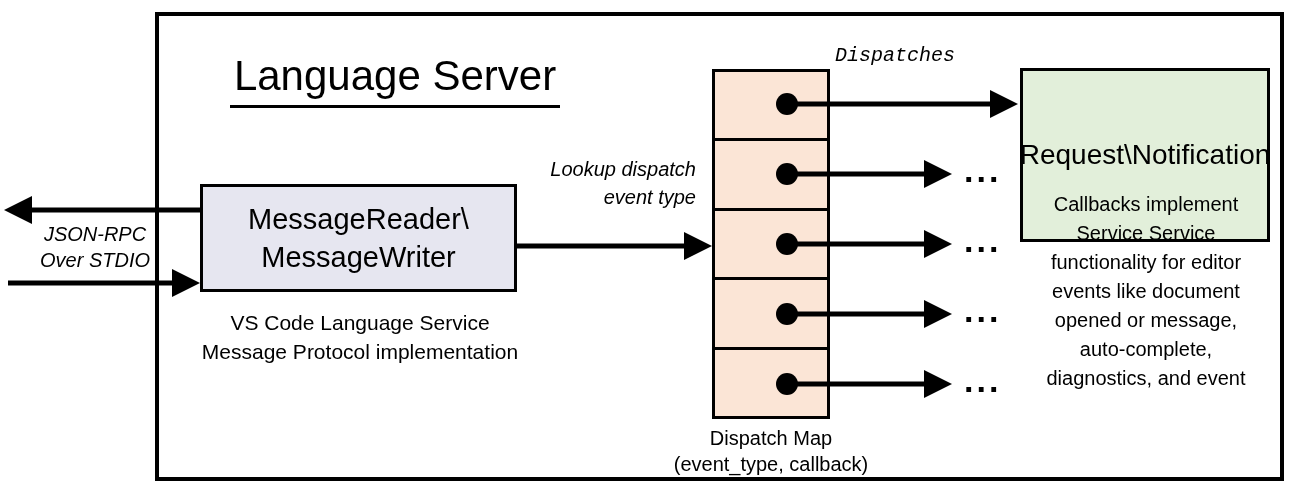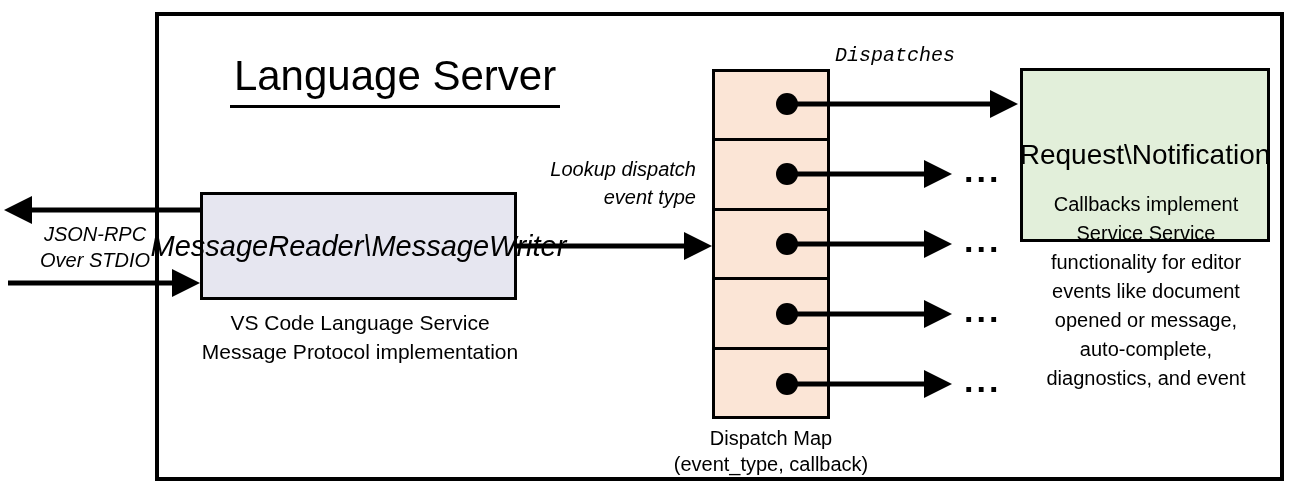--- a/index.html
+++ b/index.html
@@ -26,29 +26,28 @@
     text-align: center;
     font-size: 42px;
     z-index: 3;
   }
   .title span {
     display: inline-block;
     border-bottom: 3px solid #000000;
     padding: 0 4px 5px 4px;
   }
   .reader-box {
-    left: 200px; top: 192px; width: 317px; height: 108px;
+    left: 200px; top: 184px; width: 317px; height: 108px;
     background: #E6E6F0;
     border: 3px solid #000000;
     box-sizing: border-box;
-    display: flex; flex-direction: row;
+    display: flex; flex-direction: column;
     align-items: center; justify-content: center;
     font-size: 29px; line-height: 1.32;
     z-index: 2;
-    font-style: italic;
   }
   .reader-caption {
     left: 160px; top: 309px; width: 400px;
     text-align: center;
     font-size: 21px; line-height: 1.38;
     z-index: 3;
   }
   .stdio-label {
     left: 15px; top: 221px; width: 160px;
     text-align: center;

